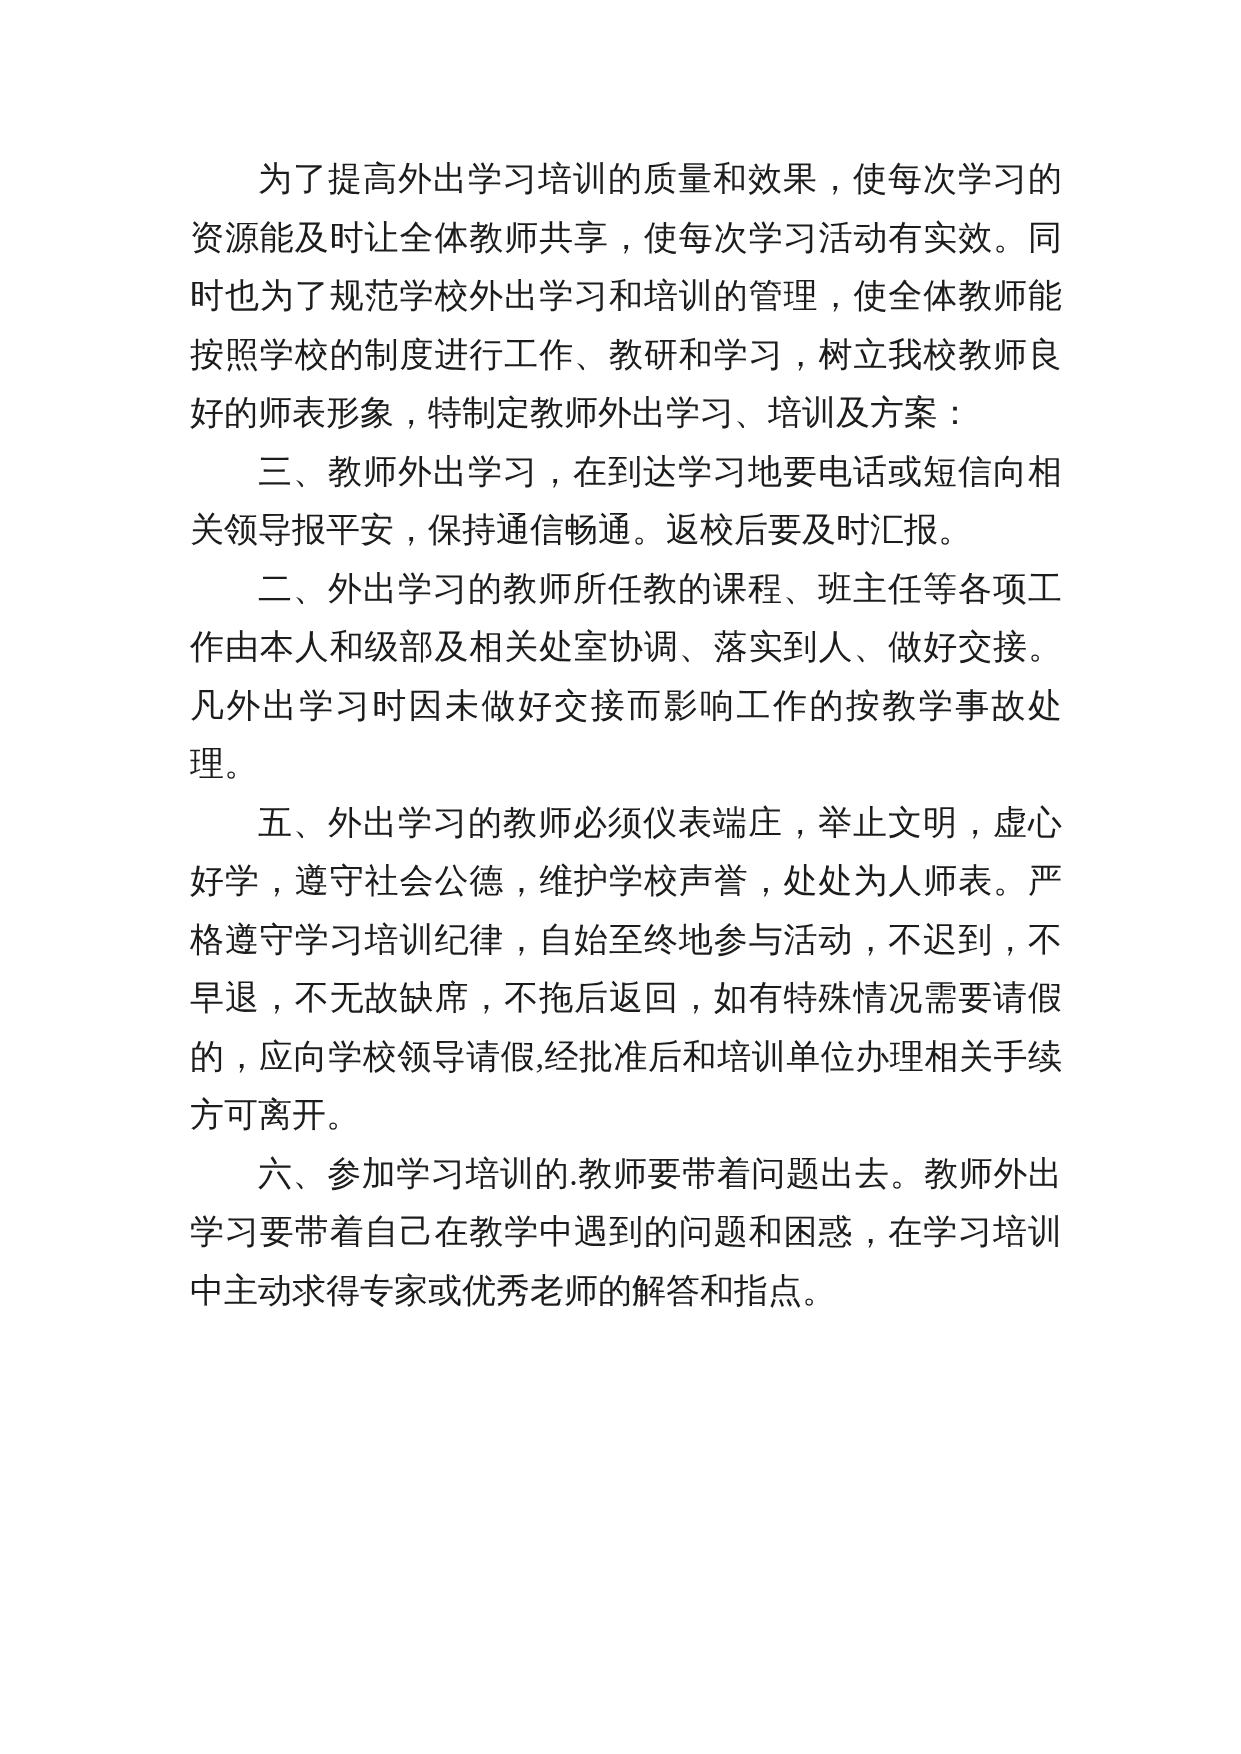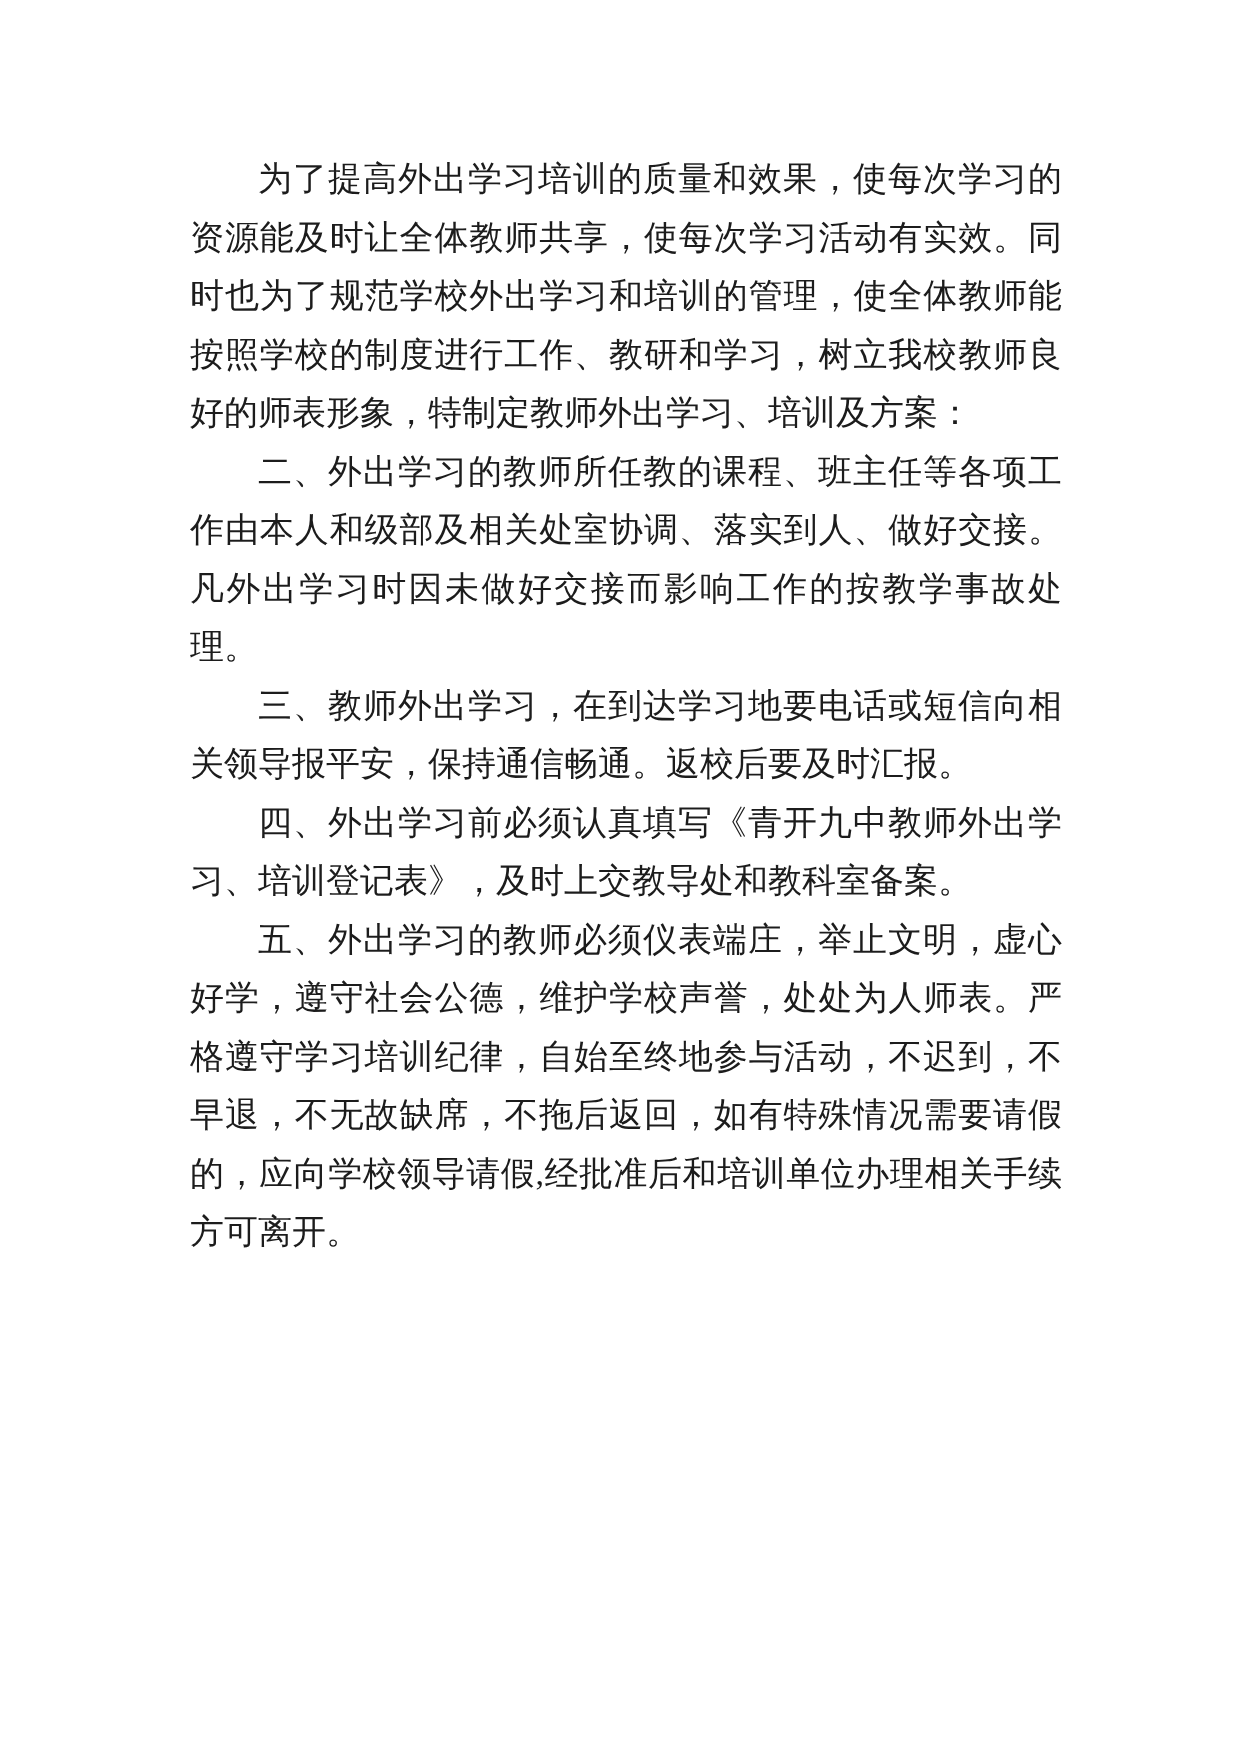--- a/index.html
+++ b/index.html
@@ -34,18 +34,18 @@
     text-indent: 2em;
     word-break: break-all;
   }
 </style>
 </head>
 <body>
 
 <div class="page">
   <div class="content">
     <p>为了提高外出学习培训的质量和效果，使每次学习的资源能及时让全体教师共享，使每次学习活动有实效。同时也为了规范学校外出学习和培训的管理，使全体教师能按照学校的制度进行工作、教研和学习，树立我校教师良好的师表形象，特制定教师外出学习、培训及方案：</p>
+    <p>三、教师外出学习，在到达学习地要电话或短信向相关领导报平安，保持通信畅通。返校后要及时汇报。</p>
     <p>二、外出学习的教师所任教的课程、班主任等各项工作由本人和级部及相关处室协调、落实到人、做好交接。凡外出学习时因未做好交接而影响工作的按教学事故处理。</p>
-    <p>三、教师外出学习，在到达学习地要电话或短信向相关领导报平安，保持通信畅通。返校后要及时汇报。</p>
-    <p>四、外出学习前必须认真填写《青开九中教师外出学习、培训登记表》，及时上交教导处和教科室备案。</p>
     <p>五、外出学习的教师必须仪表端庄，举止文明，虚心好学，遵守社会公德，维护学校声誉，处处为人师表。严格遵守学习培训纪律，自始至终地参与活动，不迟到，不早退，不无故缺席，不拖后返回，如有特殊情况需要请假的，应向学校领导请假,经批准后和培训单位办理相关手续方可离开。</p>
+    <p>六、参加学习培训的.教师要带着问题出去。教师外出学习要带着自己在教学中遇到的问题和困惑，在学习培训中主动求得专家或优秀老师的解答和指点。</p>
   </div>
 </div>
 
 </body></html>

